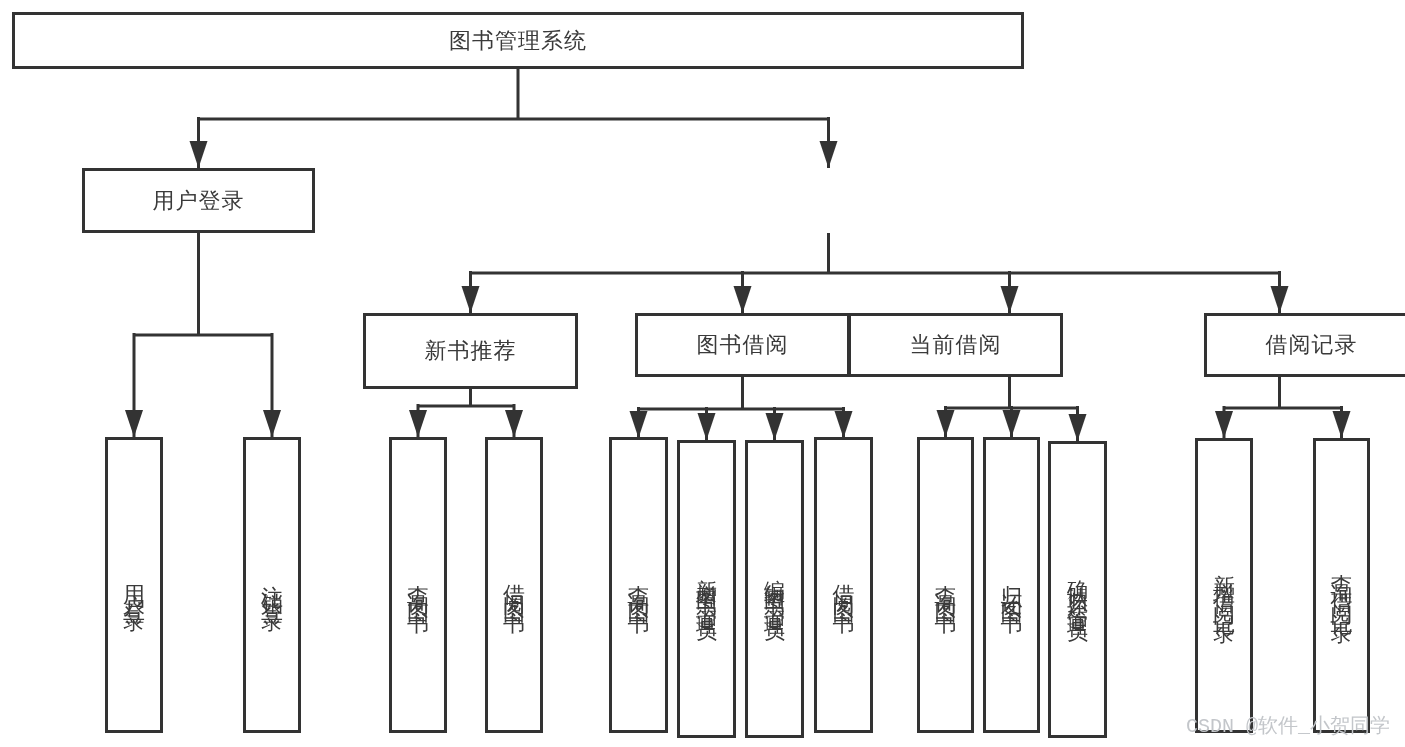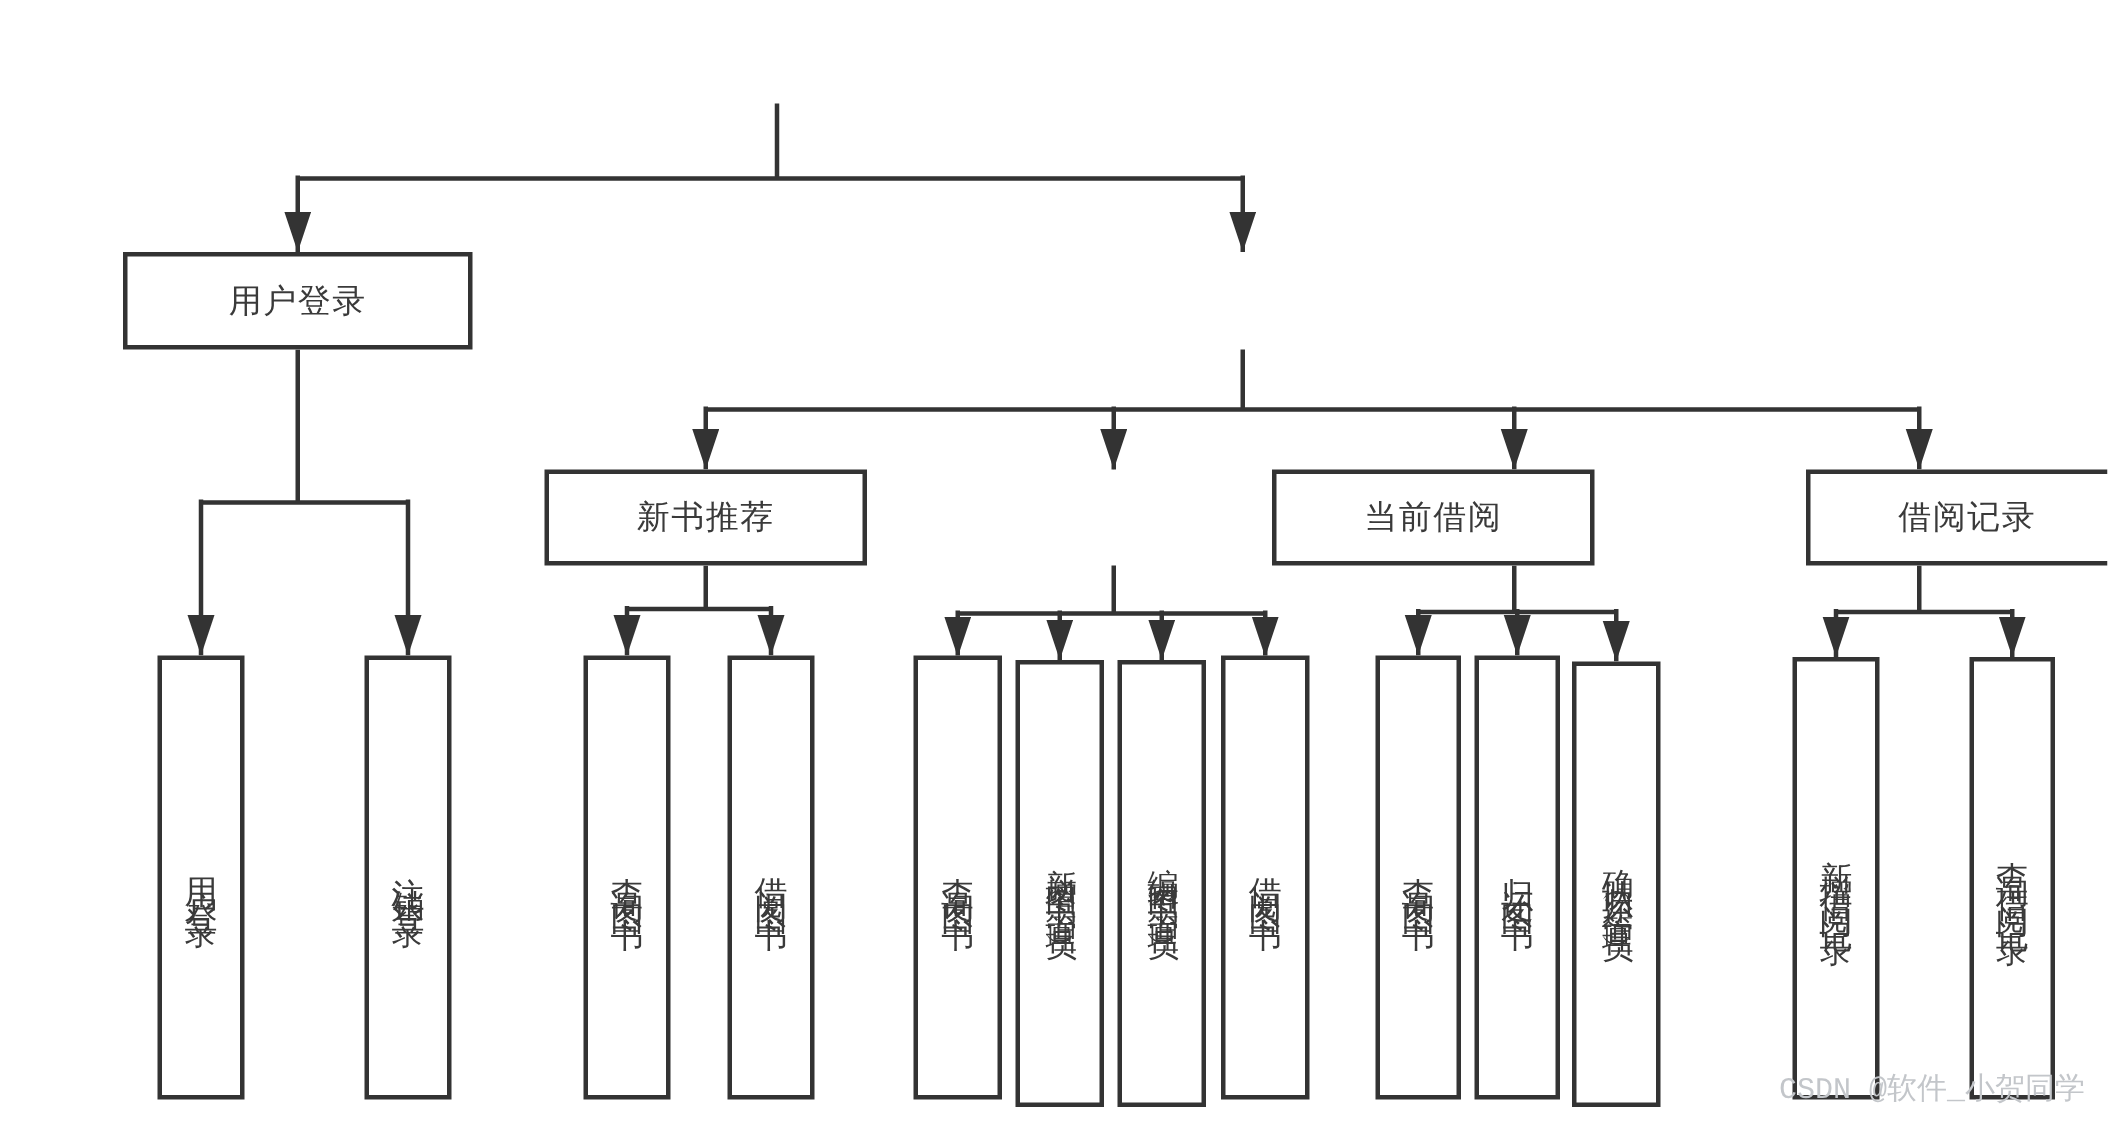--- a/index.html
+++ b/index.html
@@ -106,27 +106,33 @@
     <path class="stem" d="M1009.5 377 V408 M945.5 408 H1077.5"></path>
     <line class="stem" x1="945.5" y1="406" x2="945.5" y2="437" marker-end="url(#arw)"></line>
     <line class="stem" x1="1011.5" y1="406" x2="1011.5" y2="437" marker-end="url(#arw)"></line>
     <line class="stem" x1="1077.5" y1="406" x2="1077.5" y2="441" marker-end="url(#arw)"></line>
 
     <path class="stem" d="M1279.5 377 V408 M1224 408 H1341.5"></path>
     <line class="stem" x1="1224" y1="406" x2="1224" y2="438" marker-end="url(#arw)"></line>
     <line class="stem" x1="1341.5" y1="406" x2="1341.5" y2="438" marker-end="url(#arw)"></line>
   </svg>
 
+  <div class="node hbox" style="left:12px;top:12px;width:1012px;height:57px">
+    <span>图书管理系统</span>
+  </div>
 
   <div class="node hbox" style="left:82px;top:168px;width:233px;height:65px">
     <span>用户登录</span>
   </div>
 
-  <div class="node hbox" style="left:363px;top:313px;width:215px;height:64px">
+  <div class="node hbox" style="left:363px;top:313px;width:215px;height:76px">
     <span>新书推荐</span>
+  </div>
+  <div class="node hbox" style="left:635px;top:313px;width:215px;height:64px">
+    <span>图书借阅</span>
   </div>
   <div class="node hbox" style="left:848px;top:313px;width:215px;height:64px">
     <span>当前借阅</span>
   </div>
   <div class="node hbox" style="left:1204px;top:313px;width:215px;height:64px">
     <span>借阅记录</span>
   </div>
 
   <div class="node vbox v4" style="left:105px;top:437px;width:58px;height:296px">
     <span>用户登录</span>

